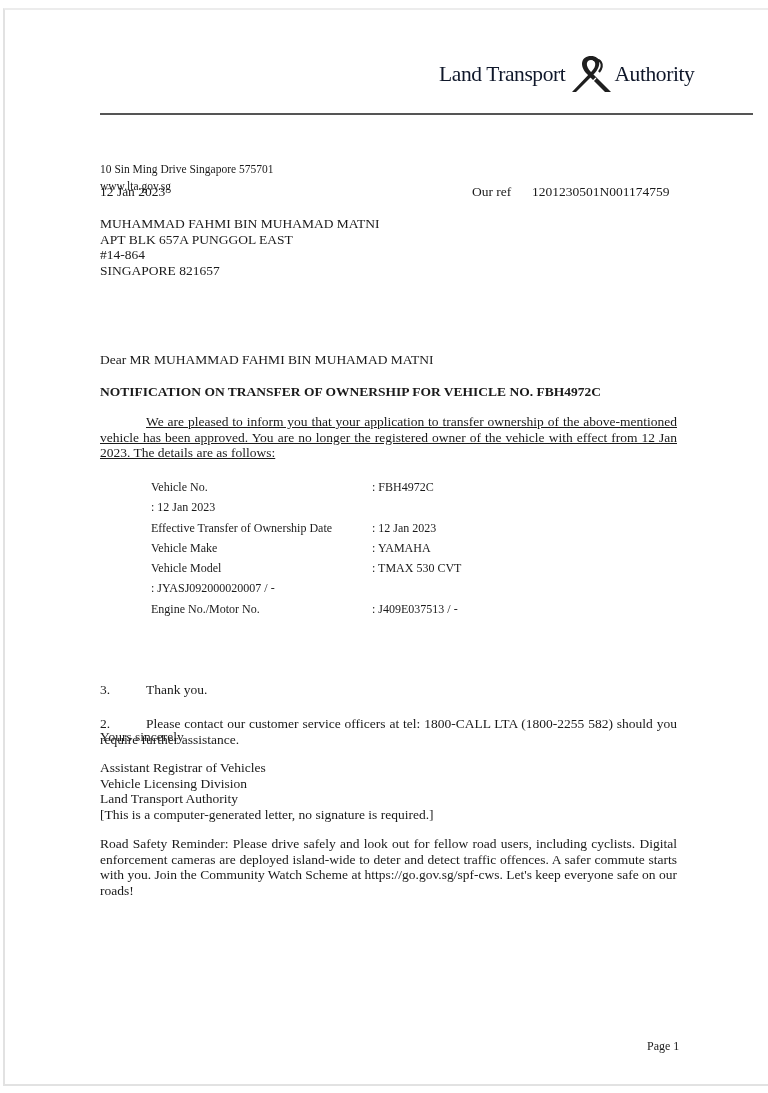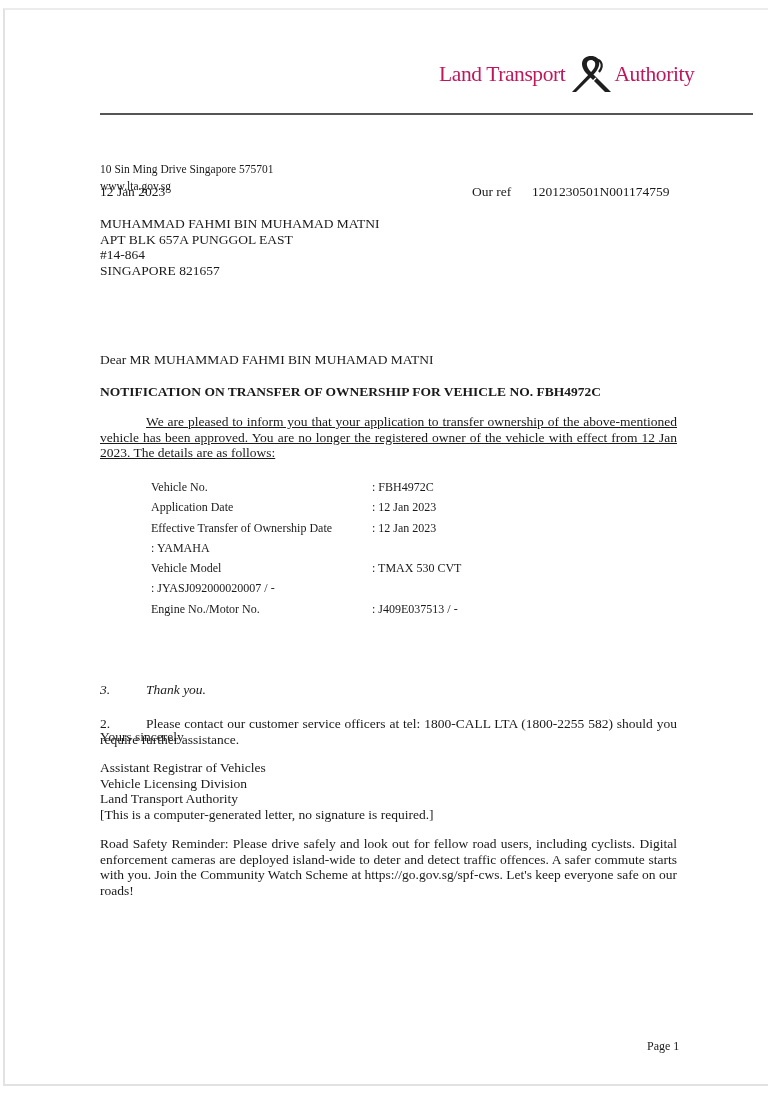--- a/index.html
+++ b/index.html
@@ -8,21 +8,21 @@
 
     .page {
       position: absolute; left: 3px; top: 8px; width: 765px; height: 1078px;
       border-left: 2px solid #e2e2e2; border-top: 2px solid #ececec; border-bottom: 2px solid #e2e2e2;
       background: #fff;
     }
 
     .logo {
       position: absolute; left: 439px; top: 52px; height: 44px;
       display: flex; align-items: center;
-      font-family: "Liberation Serif", serif; font-size: 21.5px; color: #be185d; letter-spacing: -0.4px;
+      font-family: "Liberation Serif", serif; font-size: 21.5px; color: #0f172a; letter-spacing: -0.4px;
     }
     .logo .mark { width: 46px; height: 44px; margin: 0 1px 0 2px; }
 
     .rule { position: absolute; left: 100px; top: 113px; width: 653px; height: 2px; background: #555; }
 
     .addr { position: absolute; left: 100px; top: 121px; font-size: 11.5px; line-height: 17px; margin-top: 40px; }
 
     .t { position: absolute; font-size: 13.5px; line-height: 15.5px; white-space: nowrap; }
 
     .para {
@@ -80,47 +80,47 @@
 <div class="t bold" style="left:100px; top:384px;">NOTIFICATION ON TRANSFER OF OWNERSHIP FOR VEHICLE NO. FBH4972C</div>
 
 <div class="para indent" style="top:414px;text-decoration:underline;">We are pleased to inform you that your application to transfer ownership of the above-mentioned vehicle has been approved. You are no longer the registered owner of the vehicle with effect from 12 Jan 2023. The details are as follows:</div>
 
 <div class="details">
   <div class="row">
     <span class="lbl">Vehicle No.</span>
     <span class="val">: FBH4972C</span>
   </div>
   <div class="row">
-    <span class="lbl">Application Date</span>
     <span class="val">: 12 Jan 2023</span>
   </div>
   <div class="row">
     <span class="lbl">Effective Transfer of Ownership Date</span>
     <span class="val">: 12 Jan 2023</span>
   </div>
   <div class="row">
+    <span class="lbl">Vehicle Make</span>
     <span class="val">: YAMAHA</span>
   </div>
   <div class="row">
     <span class="lbl">Vehicle Model</span>
     <span class="val">: TMAX 530 CVT</span>
   </div>
   <div class="row">
     <span class="val">: JYASJ092000020007 / -</span>
   </div>
   <div class="row">
     <span class="lbl">Engine No./Motor No.</span>
     <span class="val">: J409E037513 / -</span>
   </div>
 </div>
 
 <div class="para" style="top:672px;margin-top:44px;">
   <span class="num">2.</span><span>Please contact our customer service officers at tel: 1800-CALL LTA (1800-2255 582) should you require further assistance.</span>
 </div>
-<div class="para" style="top:682px;font-style:italic;">
+<div class="para" style="top:682px;">
   <span class="num">3.</span><span>Thank you.</span>
 </div>
 
 <div class="t" style="left:100px; top:729px;">Yours sincerely</div>
 
 <div class="t" style="left:100px; top:760px; line-height:15.5px;">
   <div>Assistant Registrar of Vehicles</div>
   <div>Vehicle Licensing Division</div>
   <div>Land Transport Authority</div>
   <div>[This is a computer-generated letter, no signature is required.]</div>

